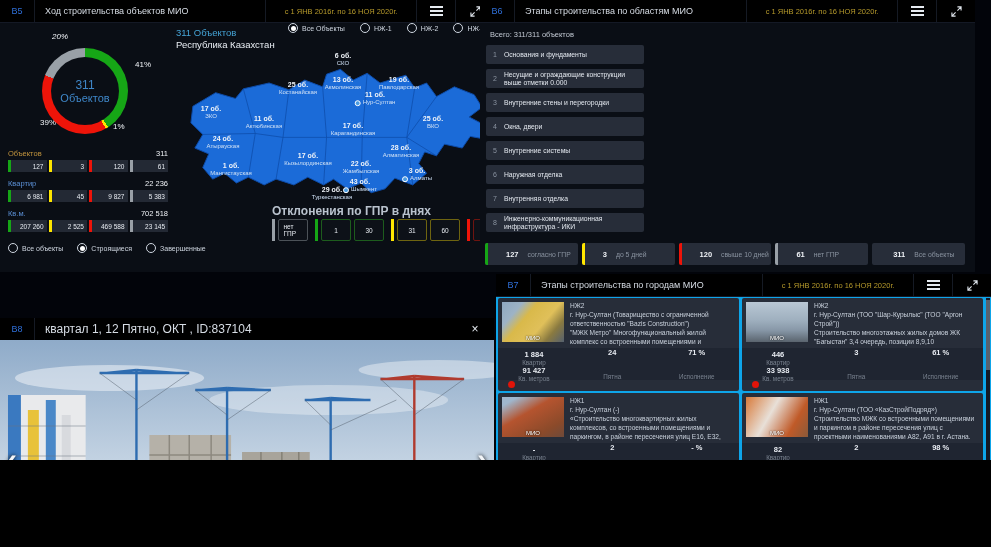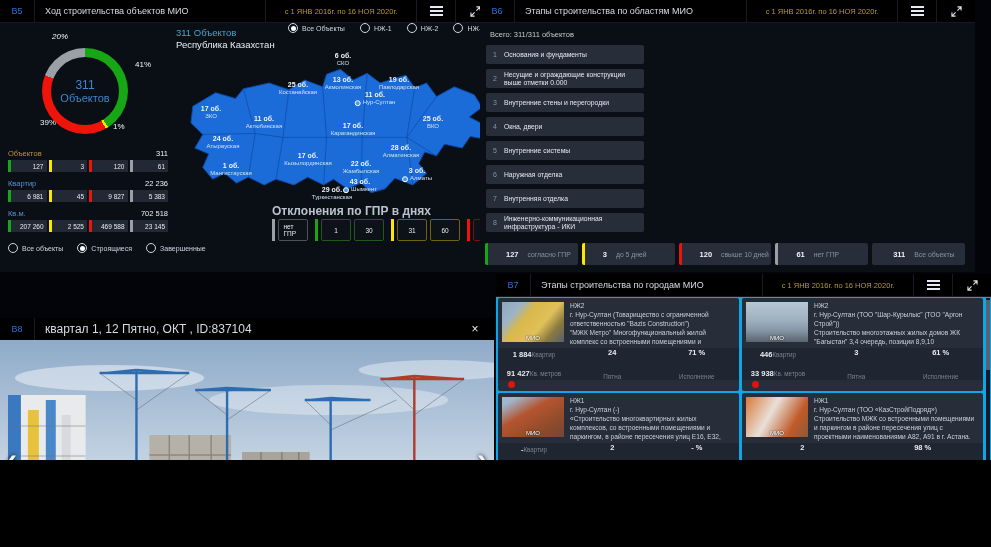--- a/index.html
+++ b/index.html
@@ -61,21 +61,21 @@
   
   .card{position:absolute;width:241px;height:93px;background:#272d39;border-radius:2px;overflow:hidden;cursor:pointer;}
   .cphoto{position:absolute;left:4px;top:4px;width:62px;height:40px;}
   .cbadge{position:absolute;left:0;right:0;bottom:1px;text-align:center;color:#fff;font-size:6px;text-shadow:0 0 2px #000;}
   .ctext{position:absolute;left:72px;top:4px;right:4px;height:44px;overflow:hidden;color:#c9d1dc;font-size:6.6px;line-height:1.35;}
   .cstats{position:absolute;left:0;top:50px;right:0;height:32px;background:#1f2531;display:flex;}
   .ccol{flex:1;display:flex;flex-direction:column;align-items:center;justify-content:space-between;}
   .ccol.first{flex:0 0 72px;justify-content:space-between;padding:2px 0;box-sizing:border-box;}
   .ccol b{color:#e8ecf2;font-size:7.5px;}
   .ccol i{color:#79828f;font-style:normal;font-size:6.3px;}
-  .cpair{display:flex;flex-direction:row;align-items:center;}
+  .cpair{display:flex;flex-direction:column;align-items:center;}
   .cdot{position:absolute;left:10px;bottom:3px;width:7px;height:7px;border-radius:50%;}
   .scrollbar{position:absolute;right:1px;top:24px;width:4px;height:246px;background:#141925;}
   .scrollthumb{position:absolute;left:0;top:2px;width:4px;height:70px;background:#59616d;cursor:grab;}
   
   .shot{position:absolute;left:0;top:22px;right:0;bottom:0;}
   .navarrow{position:absolute;top:46%;color:#f2f5f8;font-size:30px;line-height:1;cursor:pointer;text-shadow:0 0 4px #000;font-weight:bold;}
   
   .p1{background:linear-gradient(130deg,#8fa8c0 0%,#9db3c6 22%,#d9b94a 38%,#e0c05a 62%,#8a7a40 80%,#55606e 100%);}
   .p2{background:linear-gradient(#b9c7d4 0%,#9fb0bf 45%,#8898a8 70%,#5a646e 100%);}
   .p3{background:linear-gradient(150deg,#9fb6cd 12%,#b5542f 40%,#8b4a2a 78%,#6e4a3a 100%);}
@@ -622,20 +622,30 @@
     <article class="card" style="left:246px;top:119px;">
       <div class="cphoto p4">
           <span class="cbadge">МИО</span>
         </div>
       <div class="ctext">
           <div>НЖ1</div>
           <div>г. Нур-Султан (ТОО «КазСтройПодряд»)</div>
           <div>Строительство МЖК со встроенными помещениями и паркингом в районе пересечения улиц с проектными наименованиями А82, А91 в г. Астана. Участок 2. (Без жилых внеквартирных помещений и паркинга)</div>
         </div>
       <div class="cstats">
+        <div class="ccol first">
+            <span class="cpair">
+              <b>82</b>
+              <i>Квартир</i>
+            </span>
+            <span class="cpair">
+              <b>4 638</b>
+              <i>Кв. метров</i>
+            </span>
+          </div>
         <div class="ccol">
             <b>2</b>
             <i>Пятна</i>
           </div>
         <div class="ccol">
             <b>98 %</b>
             <i>Исполнение</i>
           </div>
       </div>
       <span class="cdot" style="background: rgb(225, 20, 9);"></span>

